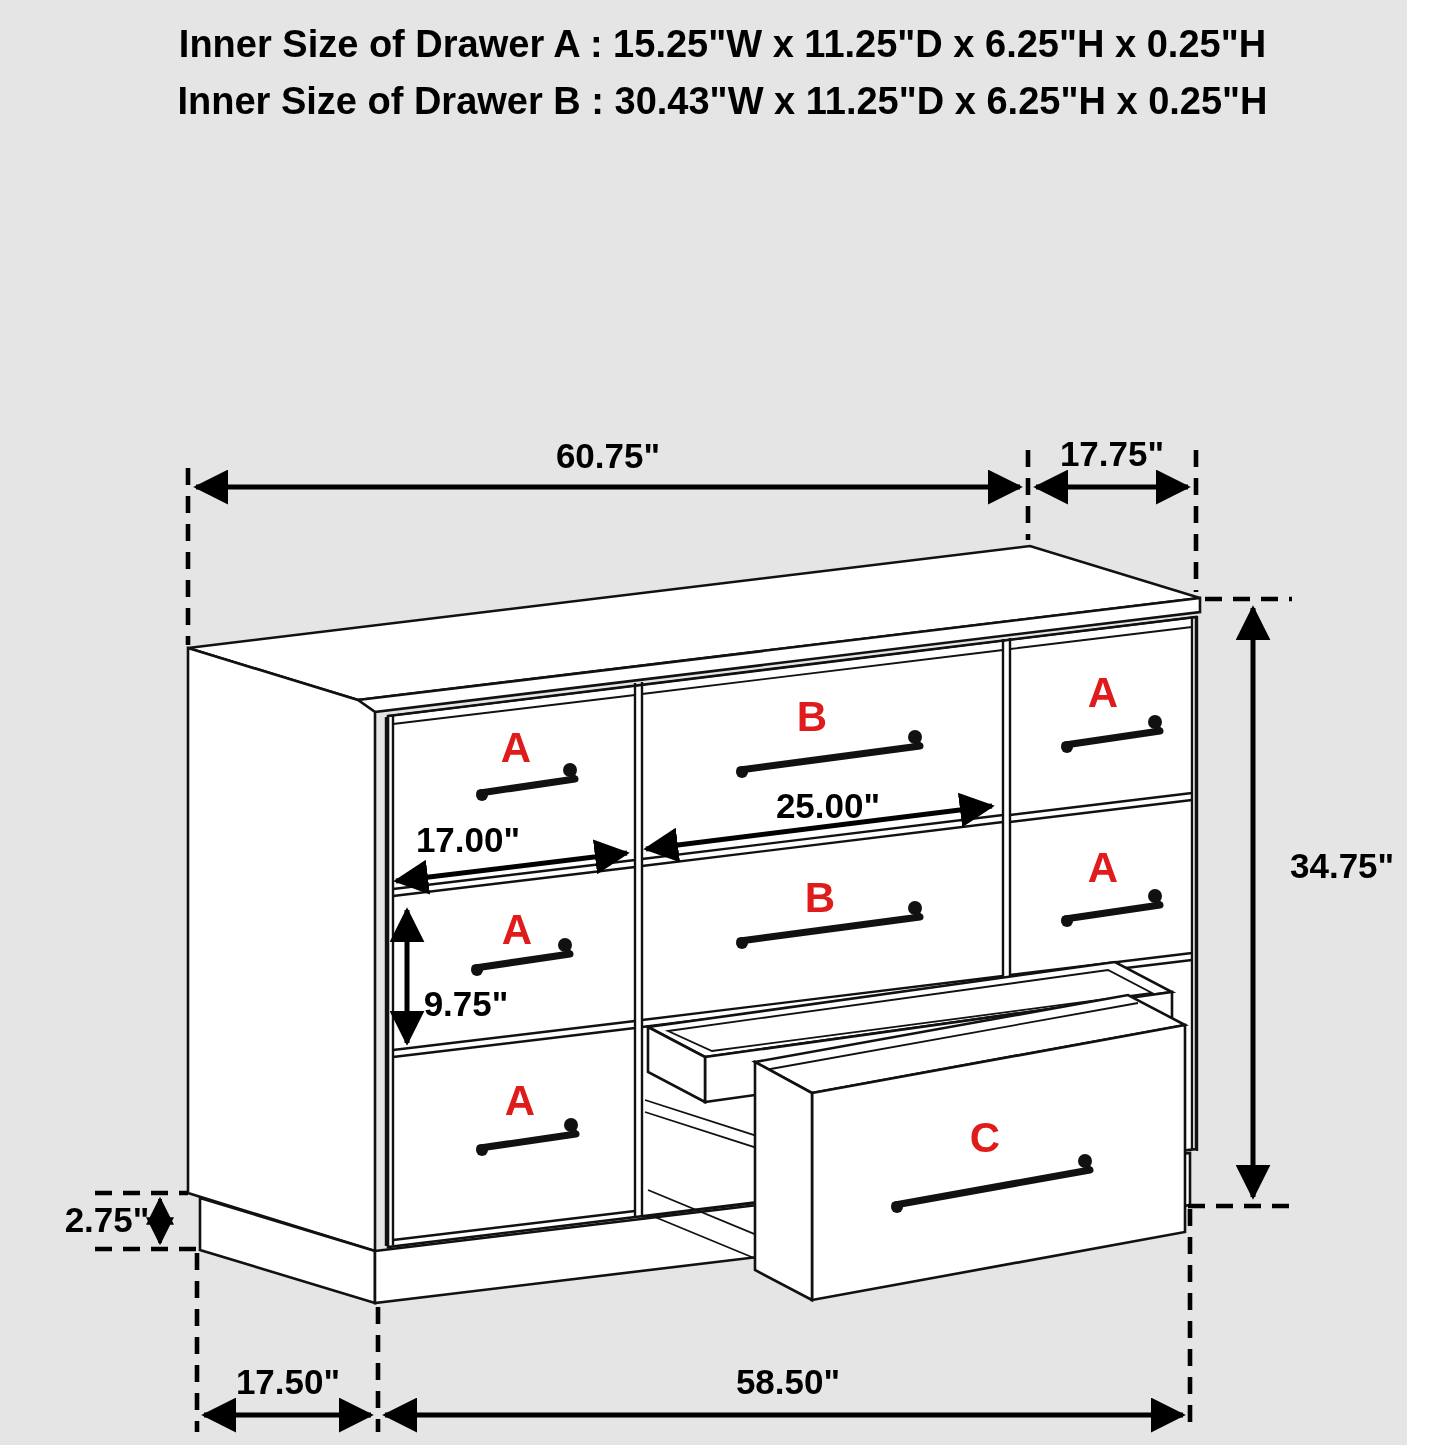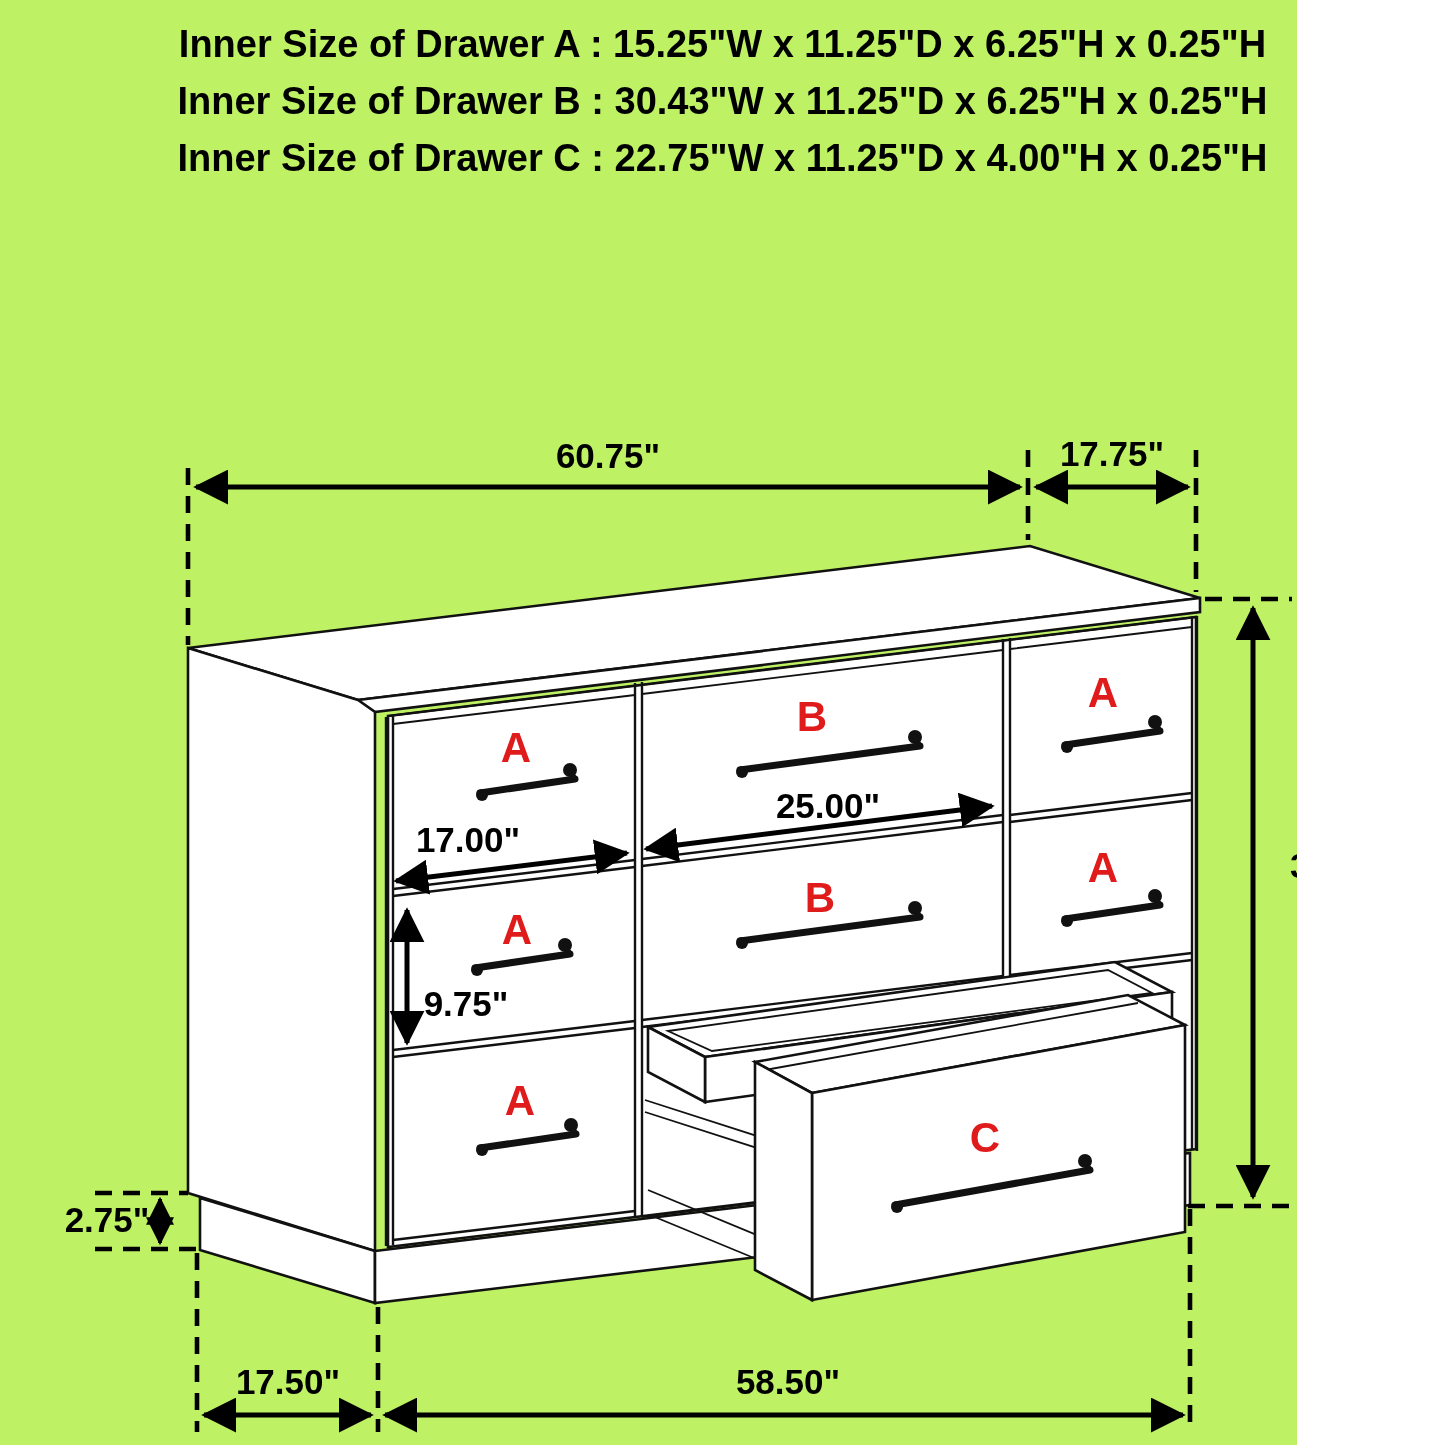--- a/index.html
+++ b/index.html
@@ -1,17 +1,17 @@
 <!DOCTYPE html>
 <html><head>
 <meta charset="utf-8">
 <style>
   html,body{margin:0;padding:0;background:#fff;}
   .page{
-    position:relative;width:1297px;height:1445px;background:#bef264;overflow:hidden;
+    position:relative;width:1407px;height:1445px;background:#e5e5e5;overflow:hidden;
     font-family:"Liberation Sans", sans-serif;
   }
   .header{
     position:absolute;left:0;top:16px;width:1445px;text-align:center;
     font-weight:bold;font-size:38px;line-height:57px;color:#000;
     letter-spacing:0px;
   }
   svg{position:absolute;left:0;top:0;}
   svg text{font-family:"Liberation Sans", sans-serif;}
   .dim{font-size:35px;font-weight:bold;fill:#000;}
@@ -24,21 +24,20 @@
   .dimline-sm{stroke:#000;stroke-width:4;fill:none;}
 </style>
 </head>
 <body>
 
 <div class="page" style="--label-red: #e01b1b;">
 
   <div class="header">
     <div>Inner Size of Drawer A : 15.25"W x 11.25"D x 6.25"H x 0.25"H</div>
     <div>Inner Size of Drawer B : 30.43"W x 11.25"D x 6.25"H x 0.25"H</div>
-    <div>Inner Size of Drawer C : 22.75"W x 11.25"D x 4.00"H x 0.25"H</div>
   </div>
 
   <svg width="1445" height="1445" viewBox="0 0 1445 1445">
     <defs>
       <marker id="ah" viewBox="0 0 10 10" refX="9.2" refY="5" markerWidth="7" markerHeight="7" orient="auto-start-reverse">
         <path d="M0,0 L10,5 L0,10 z" fill="#000"></path>
       </marker>
     </defs>
 
     <g>

